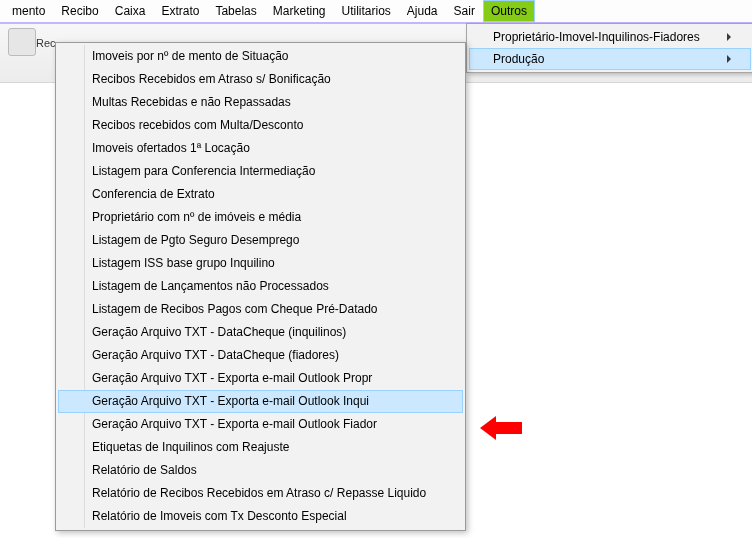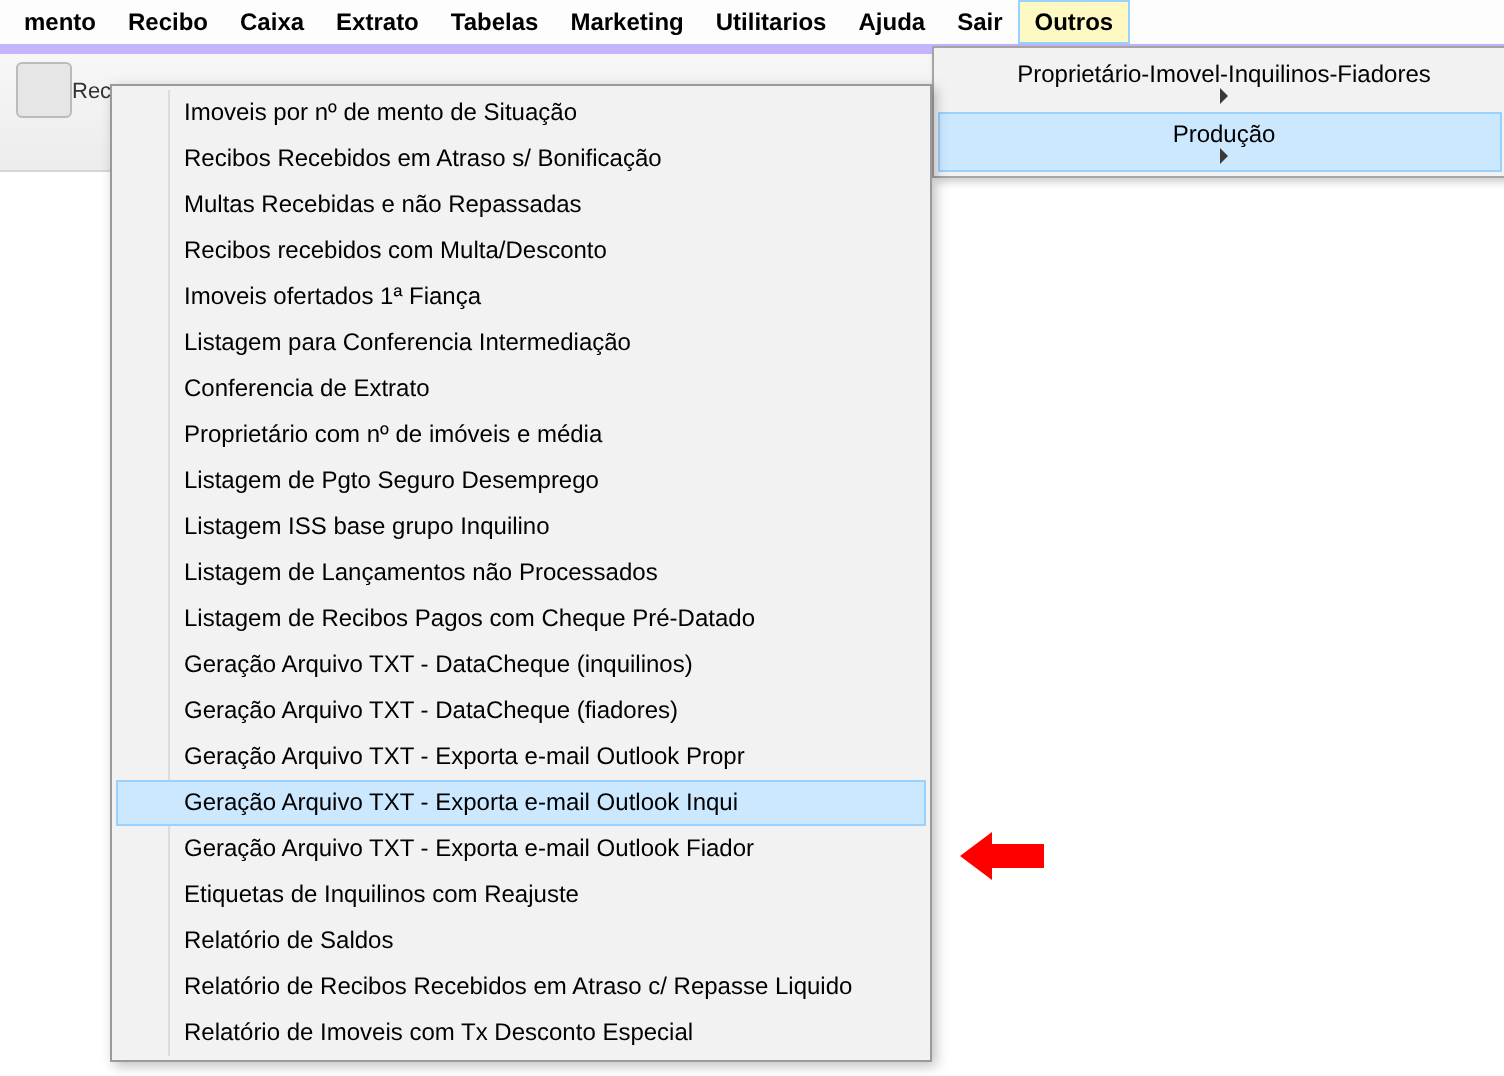--- a/index.html
+++ b/index.html
@@ -12,32 +12,31 @@
     width: 752px;
     height: 538px;
     overflow: hidden;
     position: relative;
   }
   .menubar {
     display: flex;
     align-items: center;
     height: 22px;
     background: #fdfdfd;
-    border-bottom: 5px solid #c4b5fd;
+    border-bottom: 2px solid #c4b5fd;
     padding-left: 4px;
-    font-weight: bold;
   }
   .menubar .menu-item {
     padding: 0 8px;
     line-height: 22px;
     cursor: default;
     user-select: none;
   }
   .menubar .menu-item.highlight {
-    background: #fef9c3;
+    background: #84cc16;
     border: 1px solid #99d1ff;
     line-height: 20px;
     padding: 0 7px;
     text-align: center;
   }
   .toolbar {
     height: 50px;
     background: linear-gradient(#f7f7f7, #ececec);
     border-bottom: 1px solid #d6d6d6;
     display: flex;
@@ -72,21 +71,20 @@
     box-shadow: 2px 2px 4px rgba(0,0,0,0.2);
     padding: 2px;
   }
   .submenu-right .sub-item {
     display: flex;
     align-items: center;
     justify-content: space-between;
     padding: 4px 20px 4px 24px;
     cursor: default;
     user-select: none;
-    flex-direction: column;
   }
   .submenu-right .sub-item.highlight {
     background: #cce8ff;
     border: 1px solid #99d1ff;
     padding: 3px 19px 3px 23px;
   }
   .submenu-right .arrow {
     width: 0; height: 0;
     border-top: 4px solid transparent;
     border-bottom: 4px solid transparent;
@@ -179,21 +177,21 @@
     <span>Produção</span>
     <span class="arrow"></span>
   </div>
 </div>
 
 <div class="dropdown">
   <div class="list-item">Imoveis por nº de mento de Situação</div>
   <div class="list-item">Recibos Recebidos em Atraso s/ Bonificação</div>
   <div class="list-item">Multas Recebidas e não Repassadas</div>
   <div class="list-item">Recibos recebidos com Multa/Desconto</div>
-  <div class="list-item">Imoveis ofertados 1ª Fiança</div>
+  <div class="list-item">Imoveis ofertados 1ª Locação</div>
   <div class="list-item">Listagem para Conferencia Intermediação</div>
   <div class="list-item">Conferencia de Extrato</div>
   <div class="list-item">Proprietário com nº de imóveis e média</div>
   <div class="list-item">Listagem de Pgto Seguro Desemprego</div>
   <div class="list-item">Listagem ISS base grupo Inquilino</div>
   <div class="list-item">Listagem de Lançamentos não Processados</div>
   <div class="list-item">Listagem de Recibos Pagos com Cheque Pré-Datado</div>
   <div class="list-item">Geração Arquivo TXT - DataCheque (inquilinos)</div>
   <div class="list-item">Geração Arquivo TXT - DataCheque (fiadores)</div>
   <div class="list-item">Geração Arquivo TXT - Exporta e-mail Outlook Propr</div>

